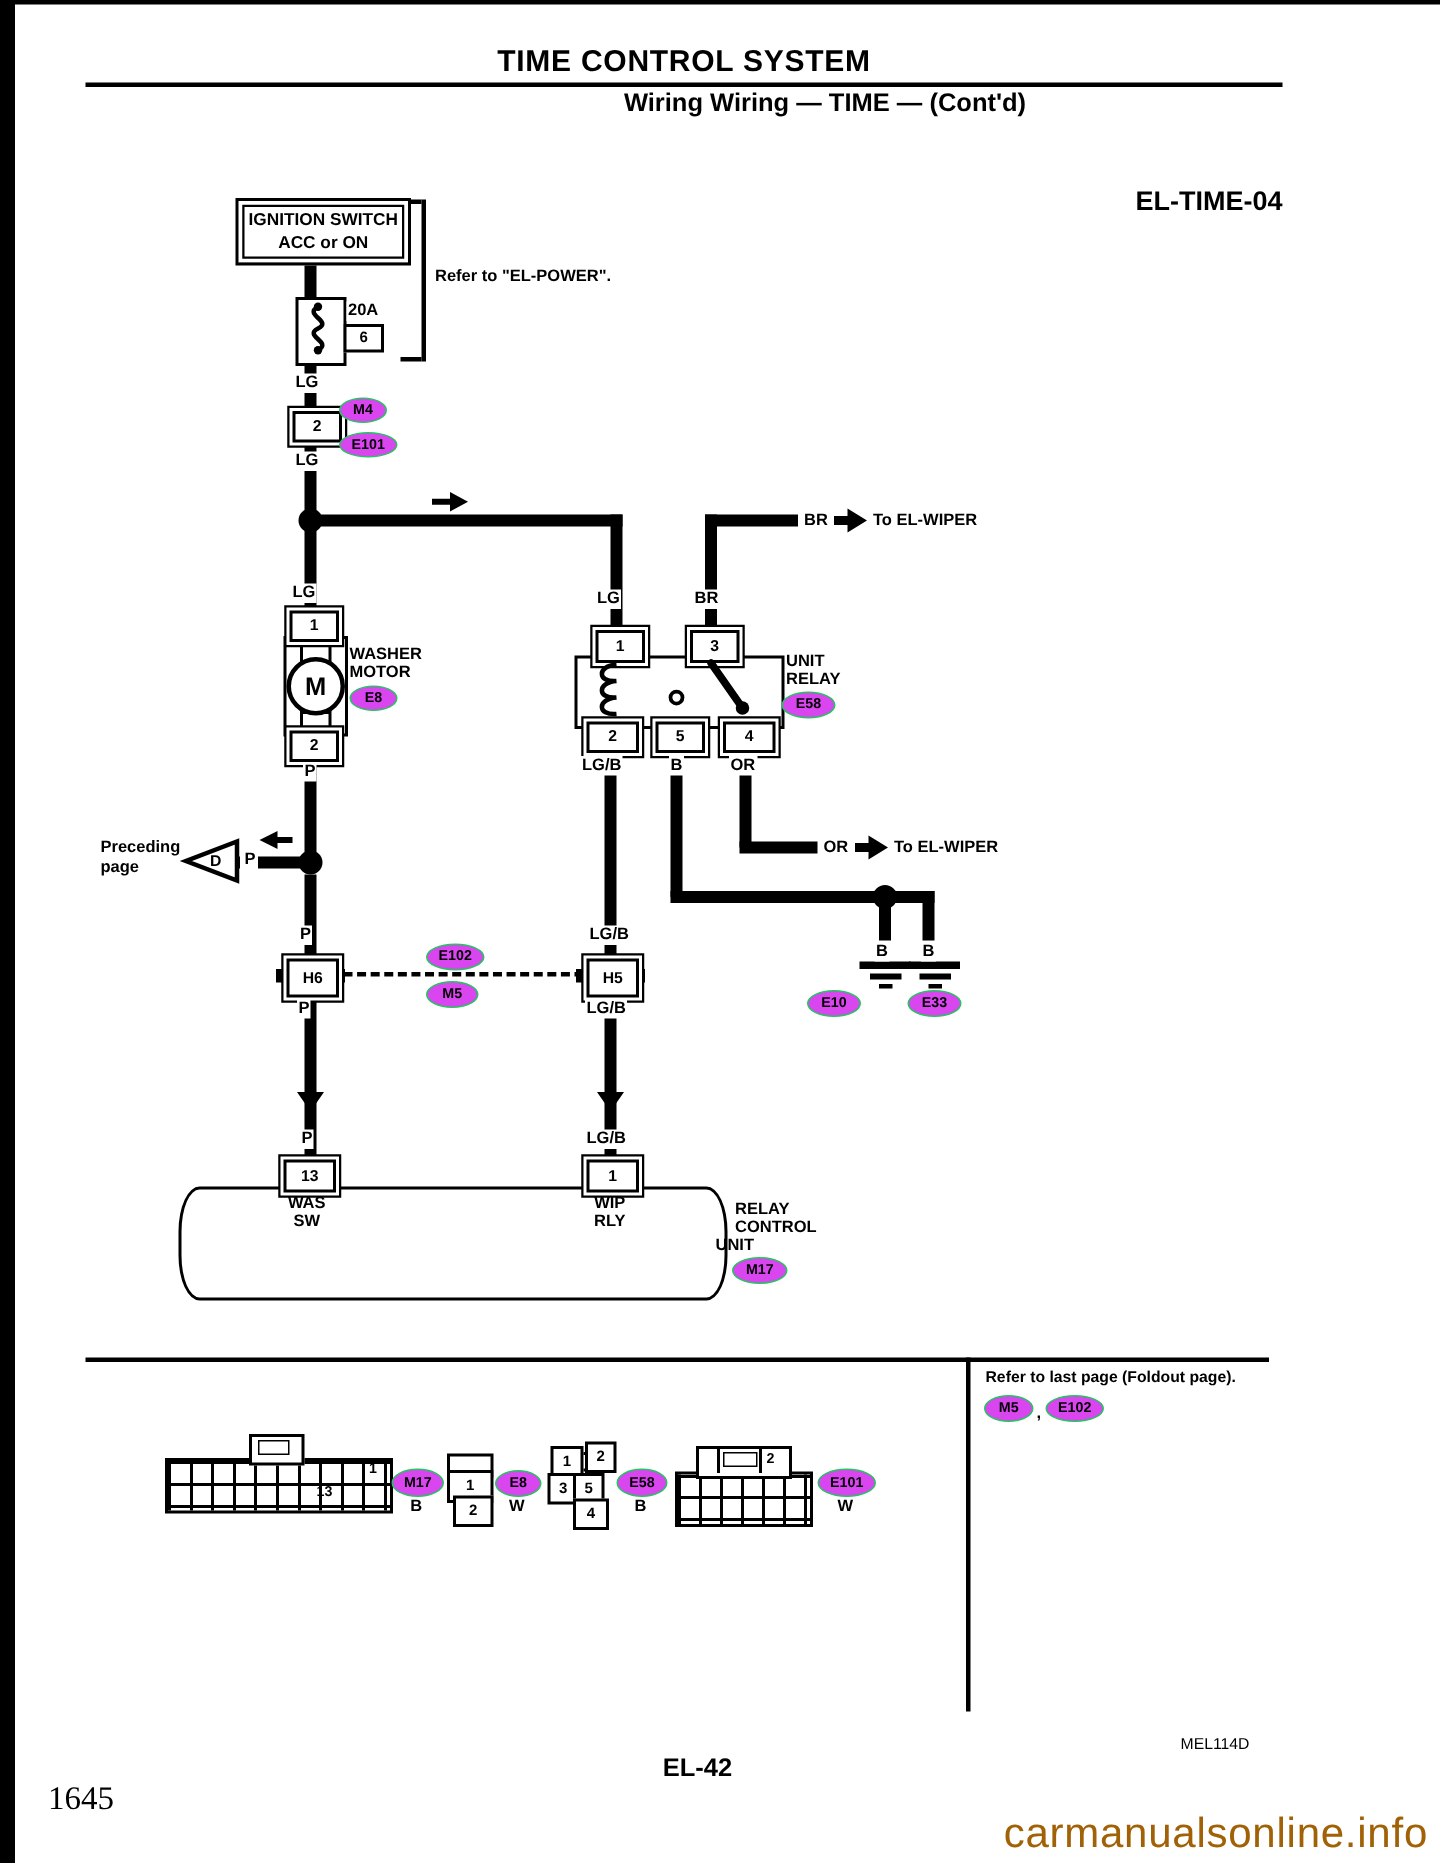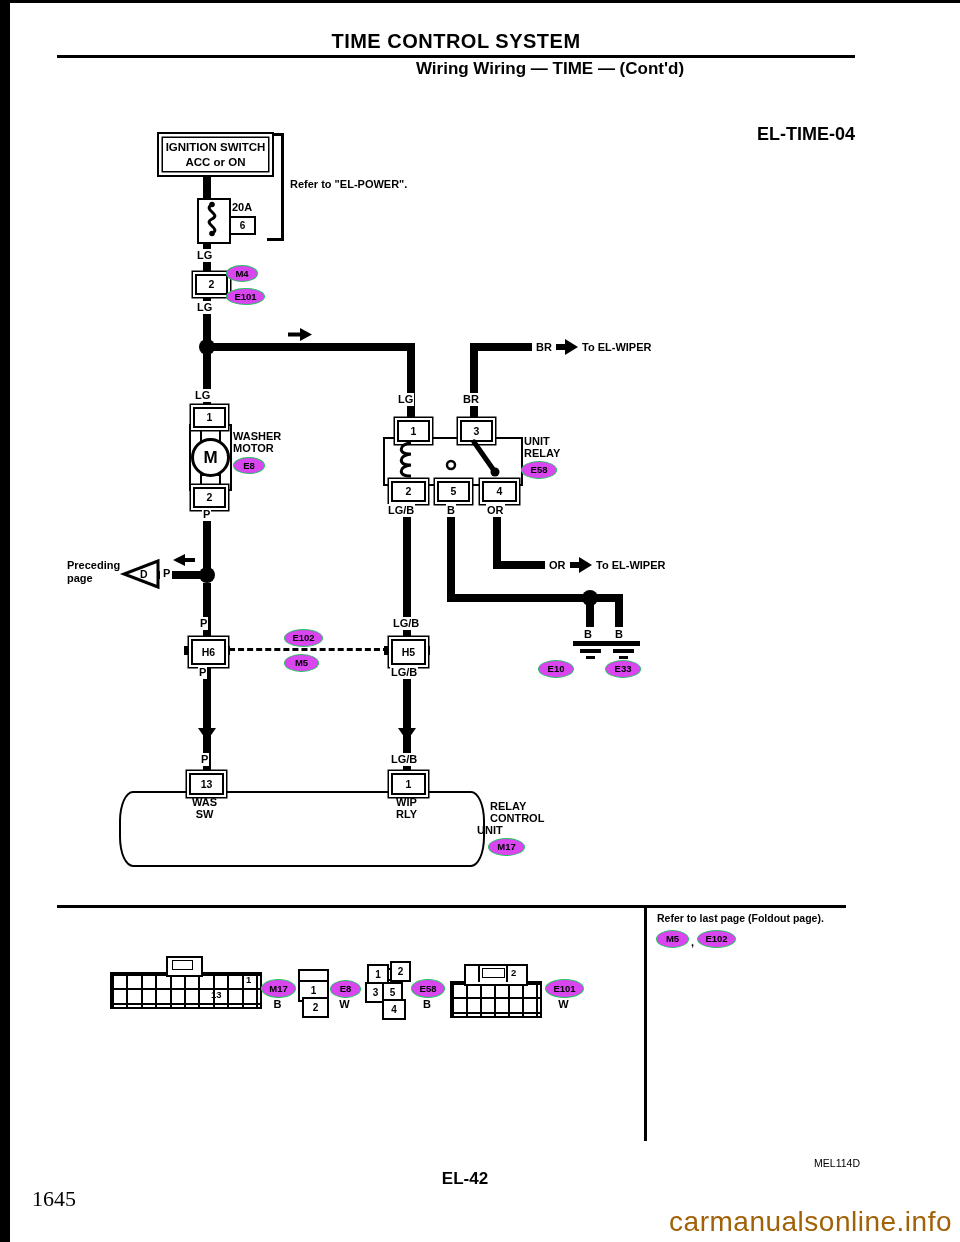--- a/index.html
+++ b/index.html
@@ -236,16 +236,16 @@
 
 <div class="sbox" style="left:464px;top:964px;width:60px;height:18px;z-index:3"></div>
 <div class="abs" style="left:478px;top:964px;width:2px;height:18px;background:#000;z-index:4"></div>
 <div class="abs" style="left:506px;top:964px;width:2px;height:18px;background:#000;z-index:4"></div>
 <div class="sbox" style="left:482px;top:968px;width:21px;height:8px;border-width:1.5px;z-index:4"></div>
 <div class="cellnum" style="left:511px;top:968px">2</div>
 <div class="grid g6" style="left:450px;top:981px;width:88px;height:33px"></div>
 <div class="oval" style="left:545px;top:979px;width:37px;height:17px">E101</div>
 <div class="lblc" style="left:545px;top:999px;width:37px">W</div>
 
-<div class="lblc" style="left:760px;top:1158px;width:100px;font-weight:normal;font-size:10.5px;text-align:right">MEL114D</div>
+<div class="lblc" style="left:760px;top:1158px;width:100px;font-weight:normal;font-size:10.5px;">MEL114D</div>
 <div class="lblc" style="left:380px;top:1170px;width:170px;font-size:17px">EL-42</div>
 <div class="lblc" style="left:32px;top:1188px;width:80px;text-align:left;font-weight:normal;font-size:22px;font-family:'Liberation Serif',serif">1645</div>
 <div class="lblc" style="left:560px;top:1208px;width:392px;text-align:right;font-weight:normal;font-size:28px;color:#a16207;letter-spacing:.5px">carmanualsonline.info</div>
 
 </body></html>

